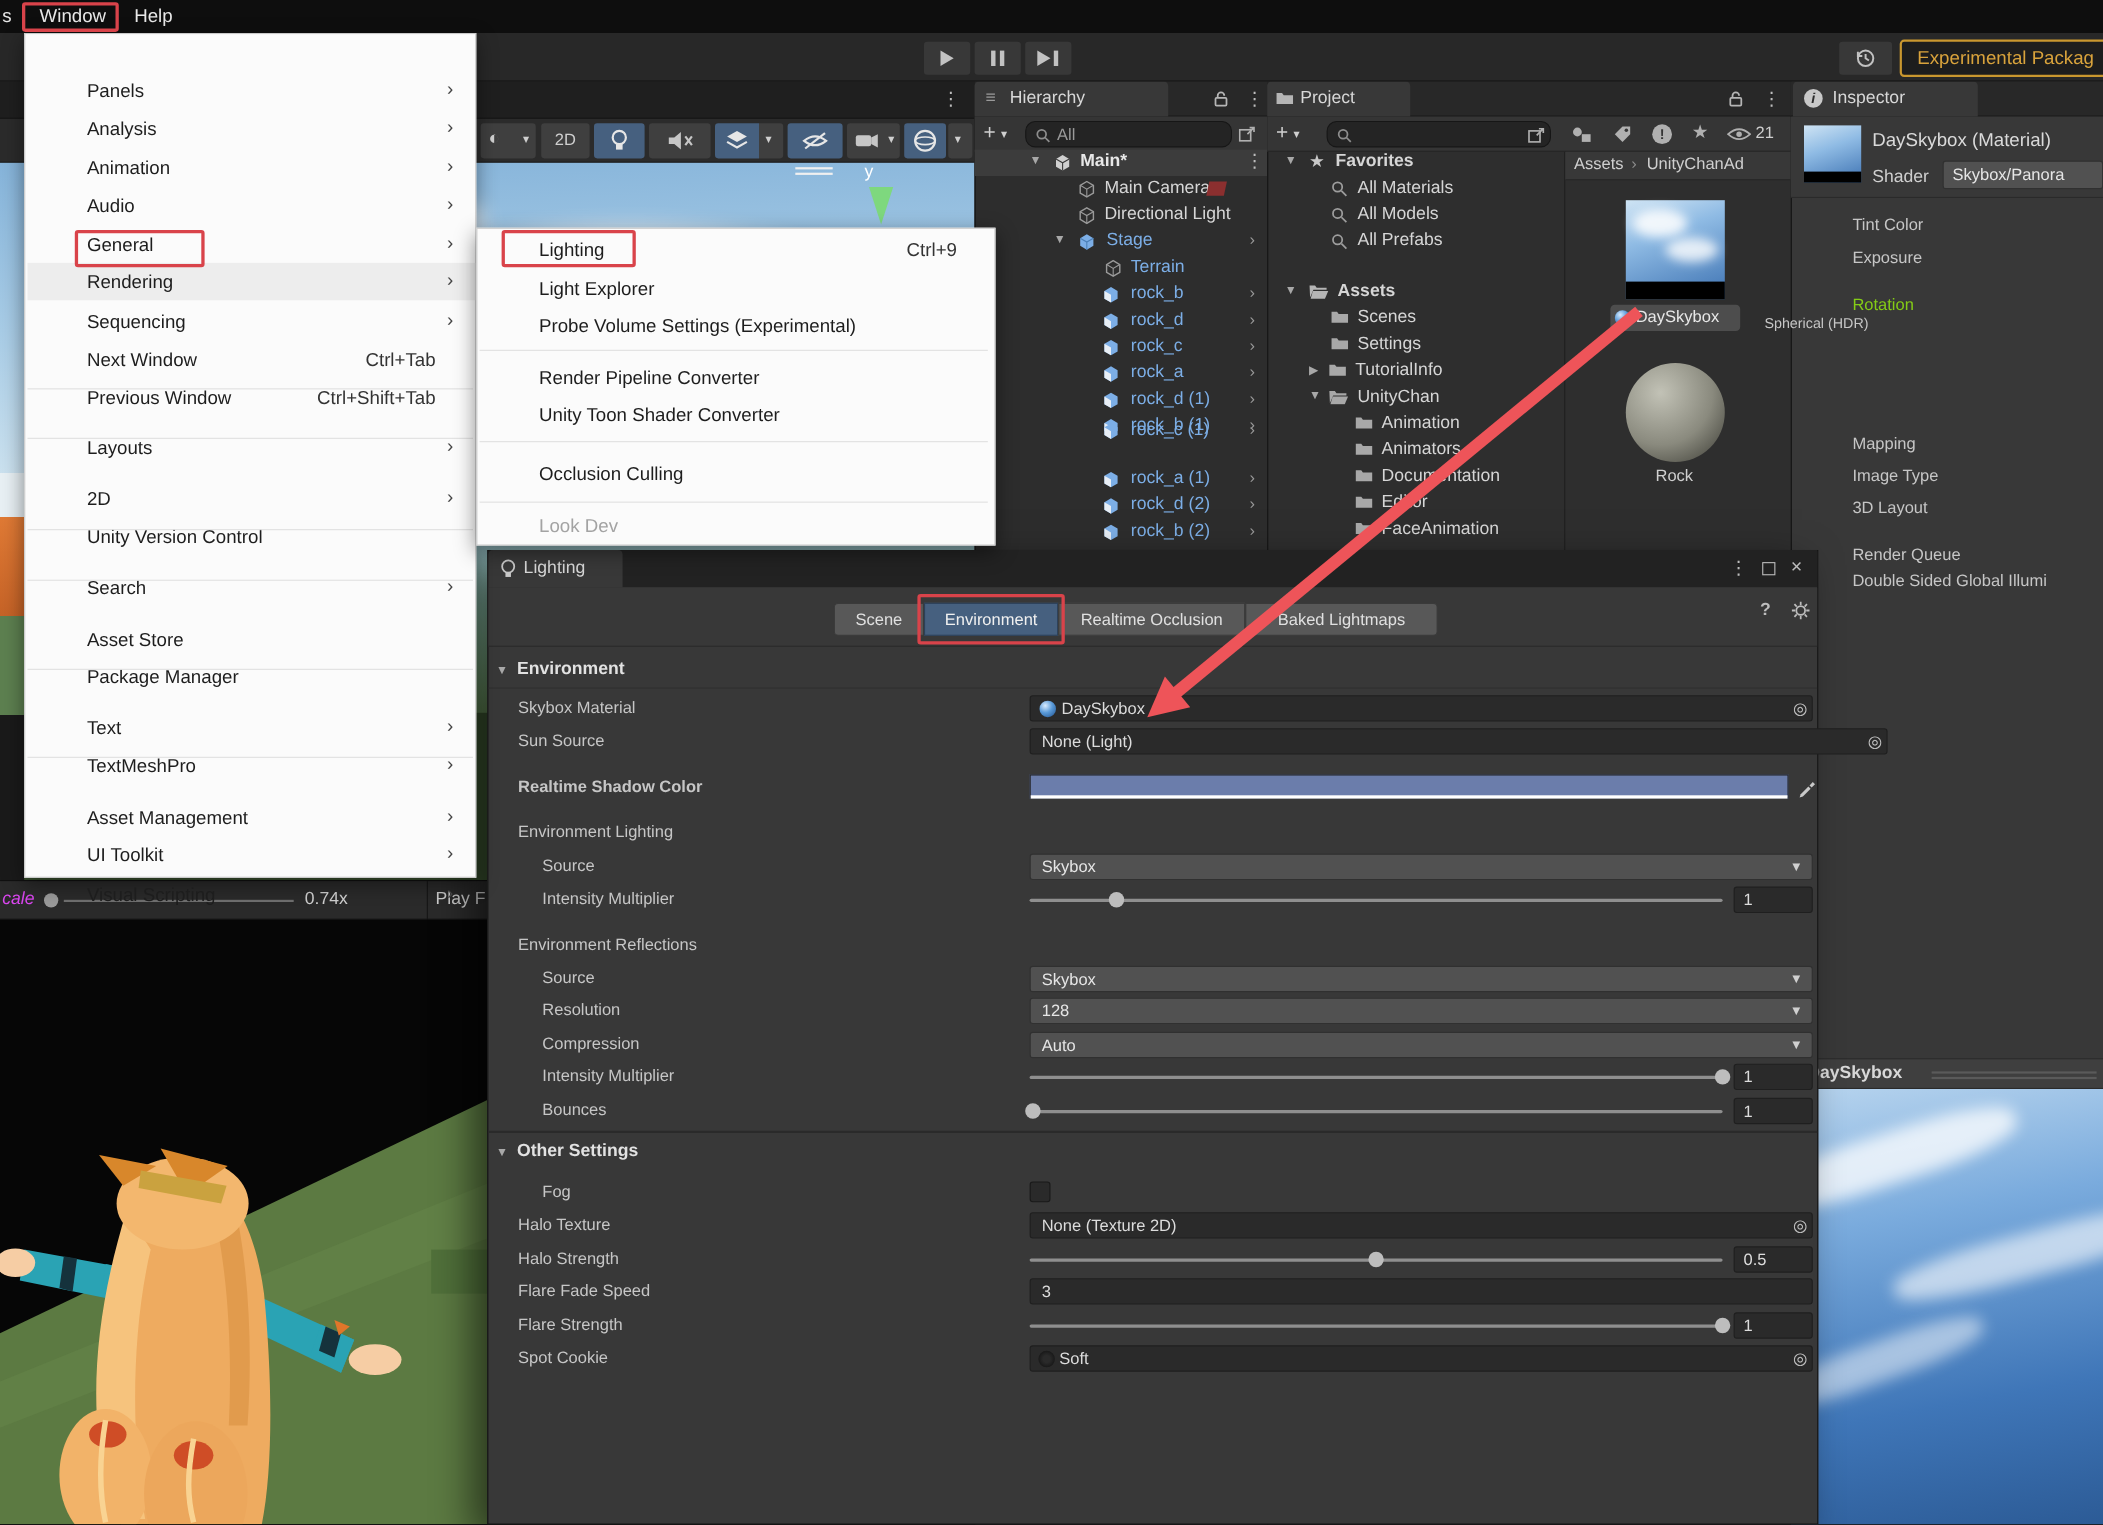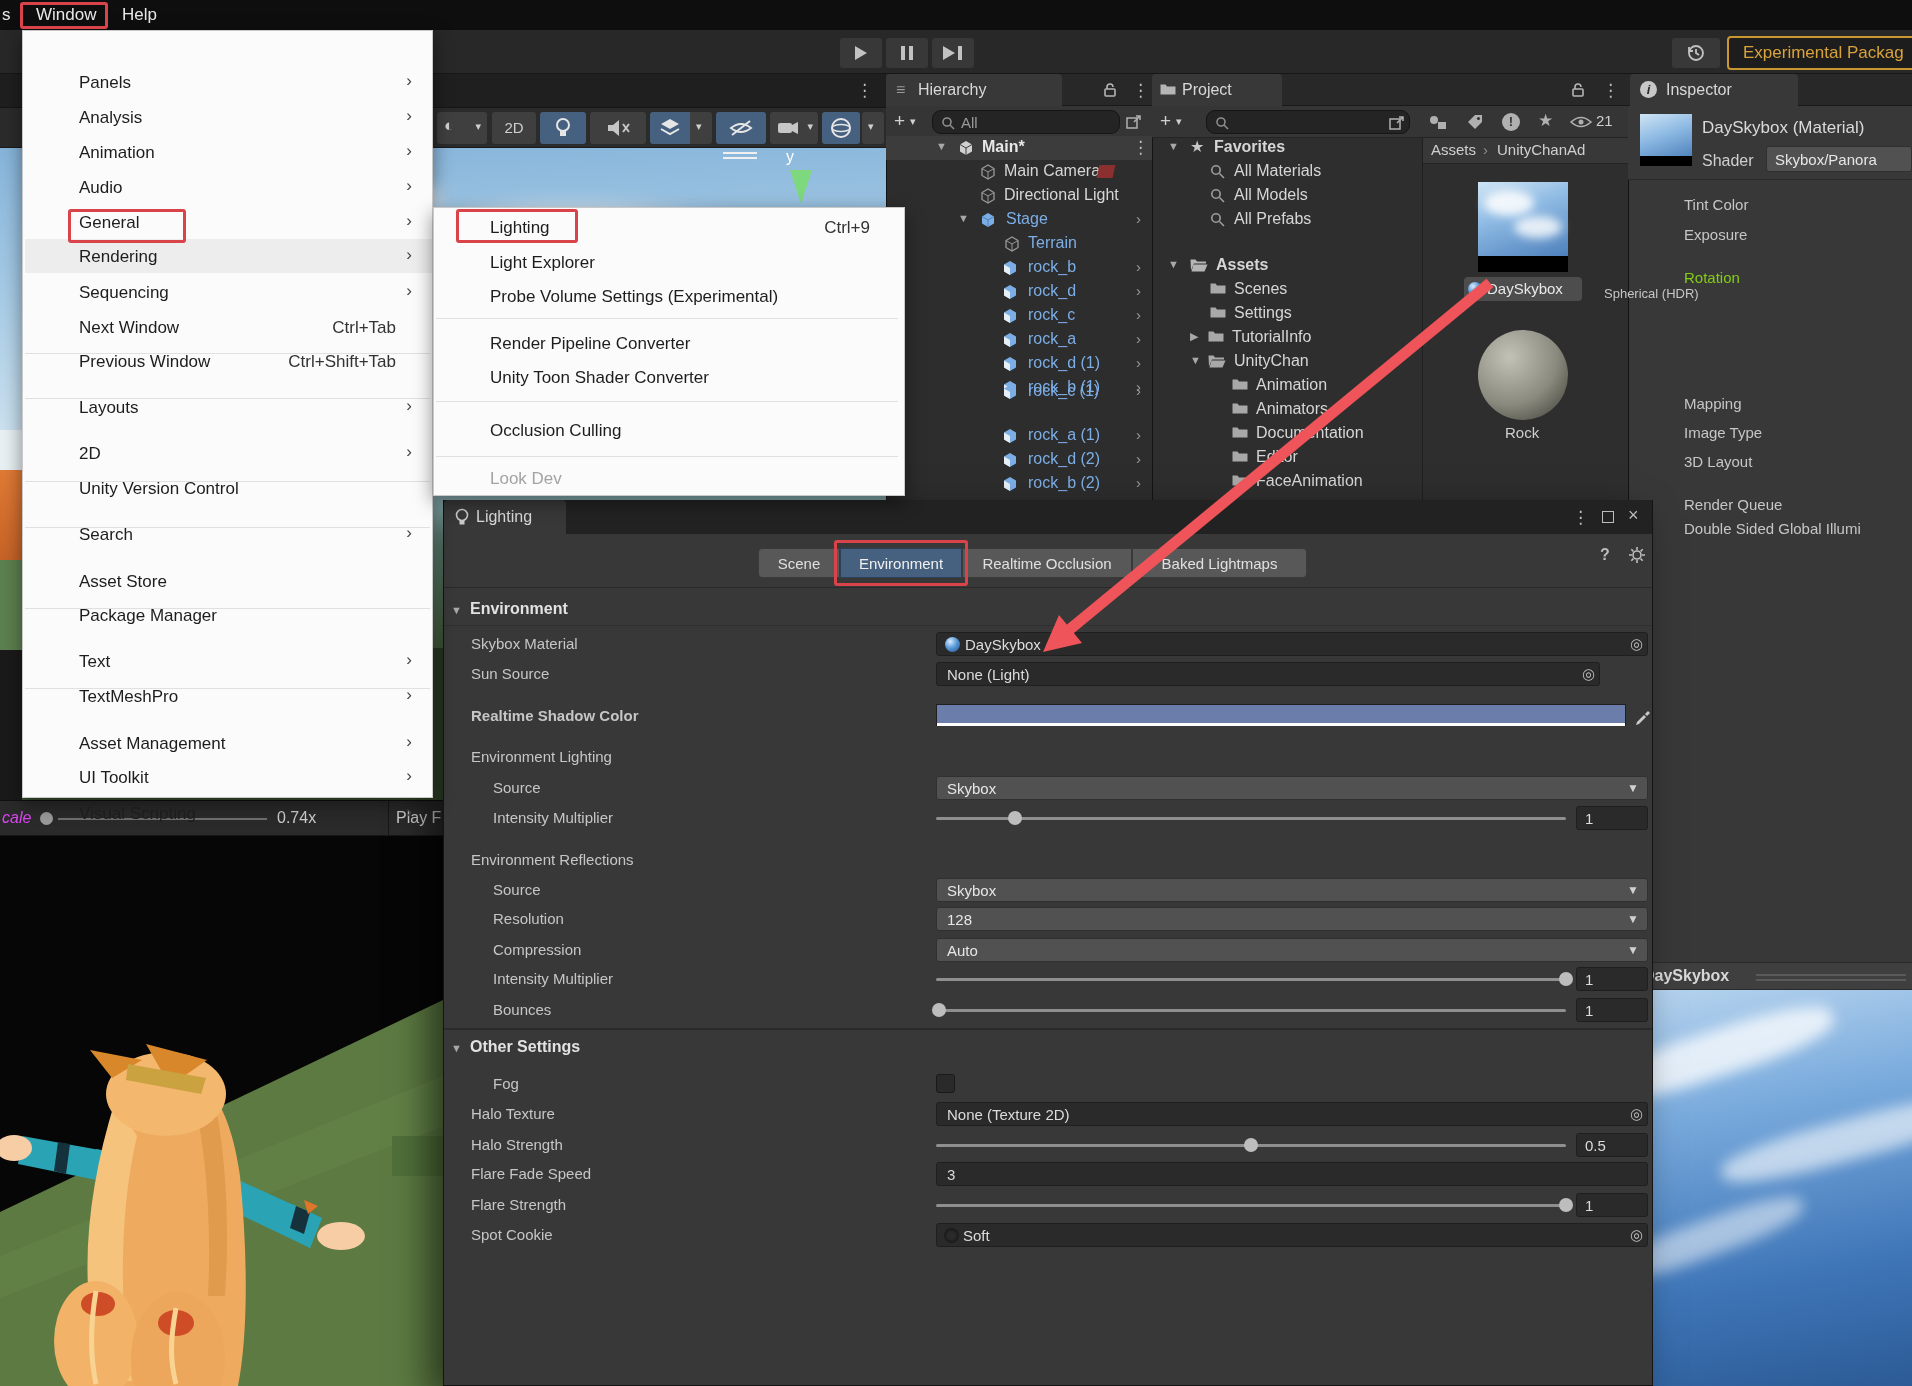--- a/index.html
+++ b/index.html
@@ -568,21 +568,21 @@
     <div class="lrow" style="top:632px;">
       <span class="llabel" style="left:28px;">Skybox Material</span>
       <div class="objfield" style="left:493px;width:712px;">
         <span class="ftext" style="left:28px;">DaySkybox</span>
         <span class="abs" style="left:8px;top:4px;width:15px;height:15px;border-radius:50%;background:radial-gradient(circle at 35% 30%,#d9ecff,#5a9ad8 45%,#1d4f8c);"></span>
         <span class="target">◎</span>
       </div>
     </div>
     <div class="lrow" style="top:662px;">
       <span class="llabel" style="left:28px;">Sun Source</span>
-      <div class="objfield" style="left:493px;width:664px;">
+      <div class="objfield" style="left:493px;width:780px;">
         <span class="ftext">None (Light)</span>
         <span class="target">◎</span>
       </div>
     </div>
     <div class="lrow" style="top:704px;font-weight:bold;">
       <span class="llabel" style="left:28px;">Realtime Shadow Color</span>
       <div class="abs" style="left:493px;top:0;width:690px;height:22px;background:#6b7dab;border:1px solid #1f1f1f;">
         <div class="abs" style="left:0;top:18px;width:688px;height:3px;background:#fff;"></div>
       </div>
       <svg class="abs" style="left:1190px;top:0px;" width="20" height="22">

